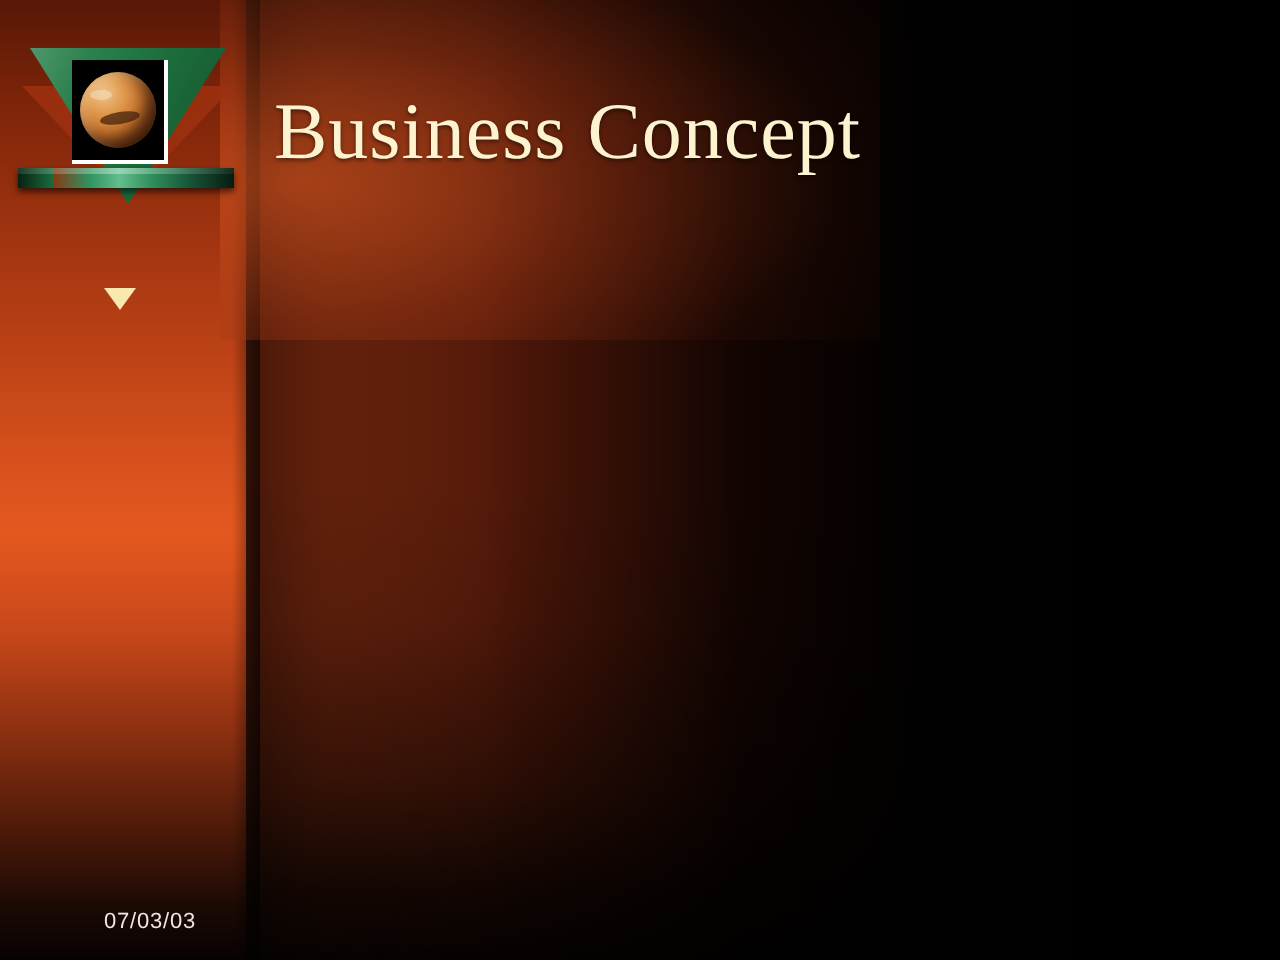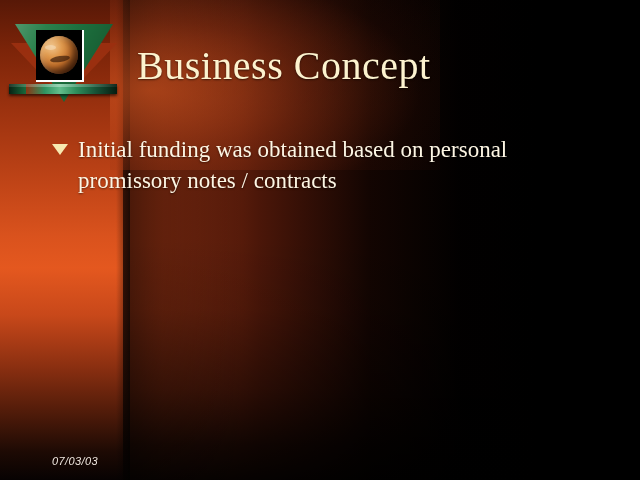--- a/index.html
+++ b/index.html
@@ -229,21 +229,20 @@
 
   
   .date {
     position: absolute;
     left: 52px; top: 455px;
     font-family: "Liberation Sans", "DejaVu Sans", sans-serif;
     font-size: 11px;
     line-height: 13px;
     color: #efe7e0;
     letter-spacing: .4px;
-    font-style: italic;
   }
 </style>
 </head>
 <body>
 
 <div id="slide">
 
   <div class="bg-main"></div>
   <div class="bg-vshade"></div>
   <div class="bg-leftband"></div>
@@ -264,21 +263,20 @@
     <div class="bar"></div>
     <div class="bar-top-hi"></div>
   </div>
 
   <div class="title">Business Concept</div>
 
   <div class="body">
 
     <div class="bullet-row">
       <span class="bullet-marker"></span>
-      <span class="bullet-text">Initial funding was obtained based on personal promissory notes / contracts</span>
     </div>
 
 
   </div>
 
   <div class="date">07/03/03</div>
 
 </div>
 
 </body></html>

